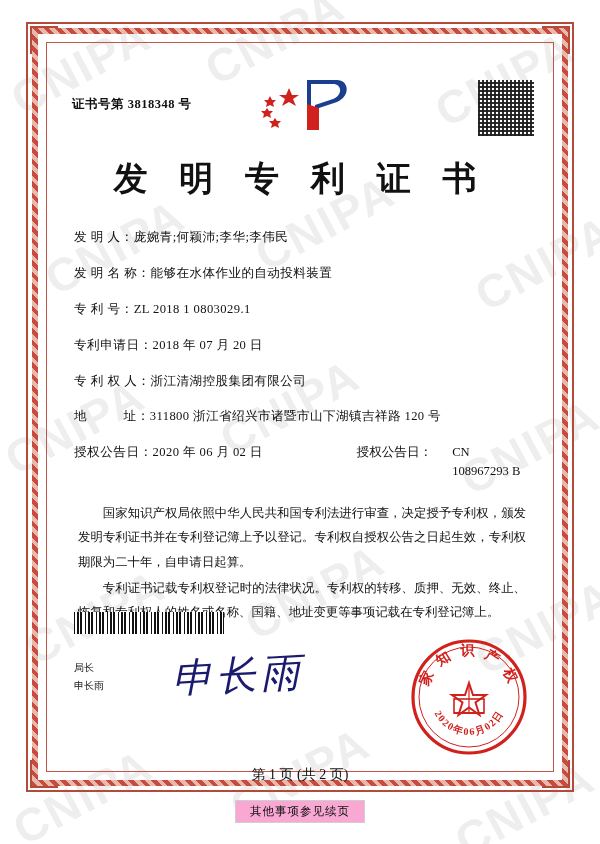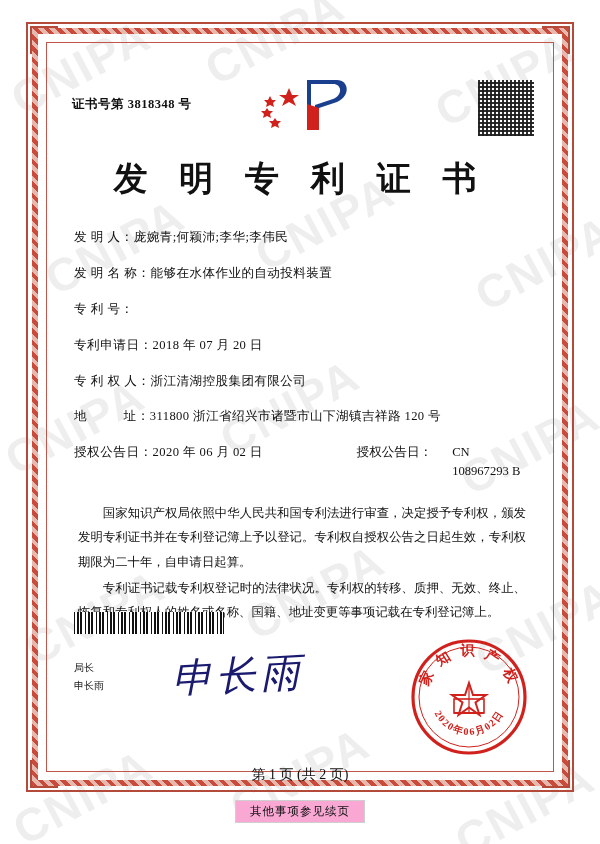--- a/index.html
+++ b/index.html
@@ -305,20 +305,21 @@
     <div class="field">
       <span class="field-label">发 明 人：</span>
       <span class="field-value">庞婉青;何颖沛;李华;李伟民</span>
     </div>
     <div class="field">
       <span class="field-label">发 明 名 称：</span>
       <span class="field-value">能够在水体作业的自动投料装置</span>
     </div>
     <div class="field">
       <span class="field-label">专 利 号：</span>
+      <span class="field-value">ZL 2018 1 0803029.1</span>
     </div>
     <div class="field">
       <span class="field-label">专利申请日：</span>
       <span class="field-value">2018 年 07 月 20 日</span>
     </div>
     <div class="field">
       <span class="field-label">专 利 权 人：</span>
       <span class="field-value">浙江清湖控股集团有限公司</span>
     </div>
     <div class="field">

